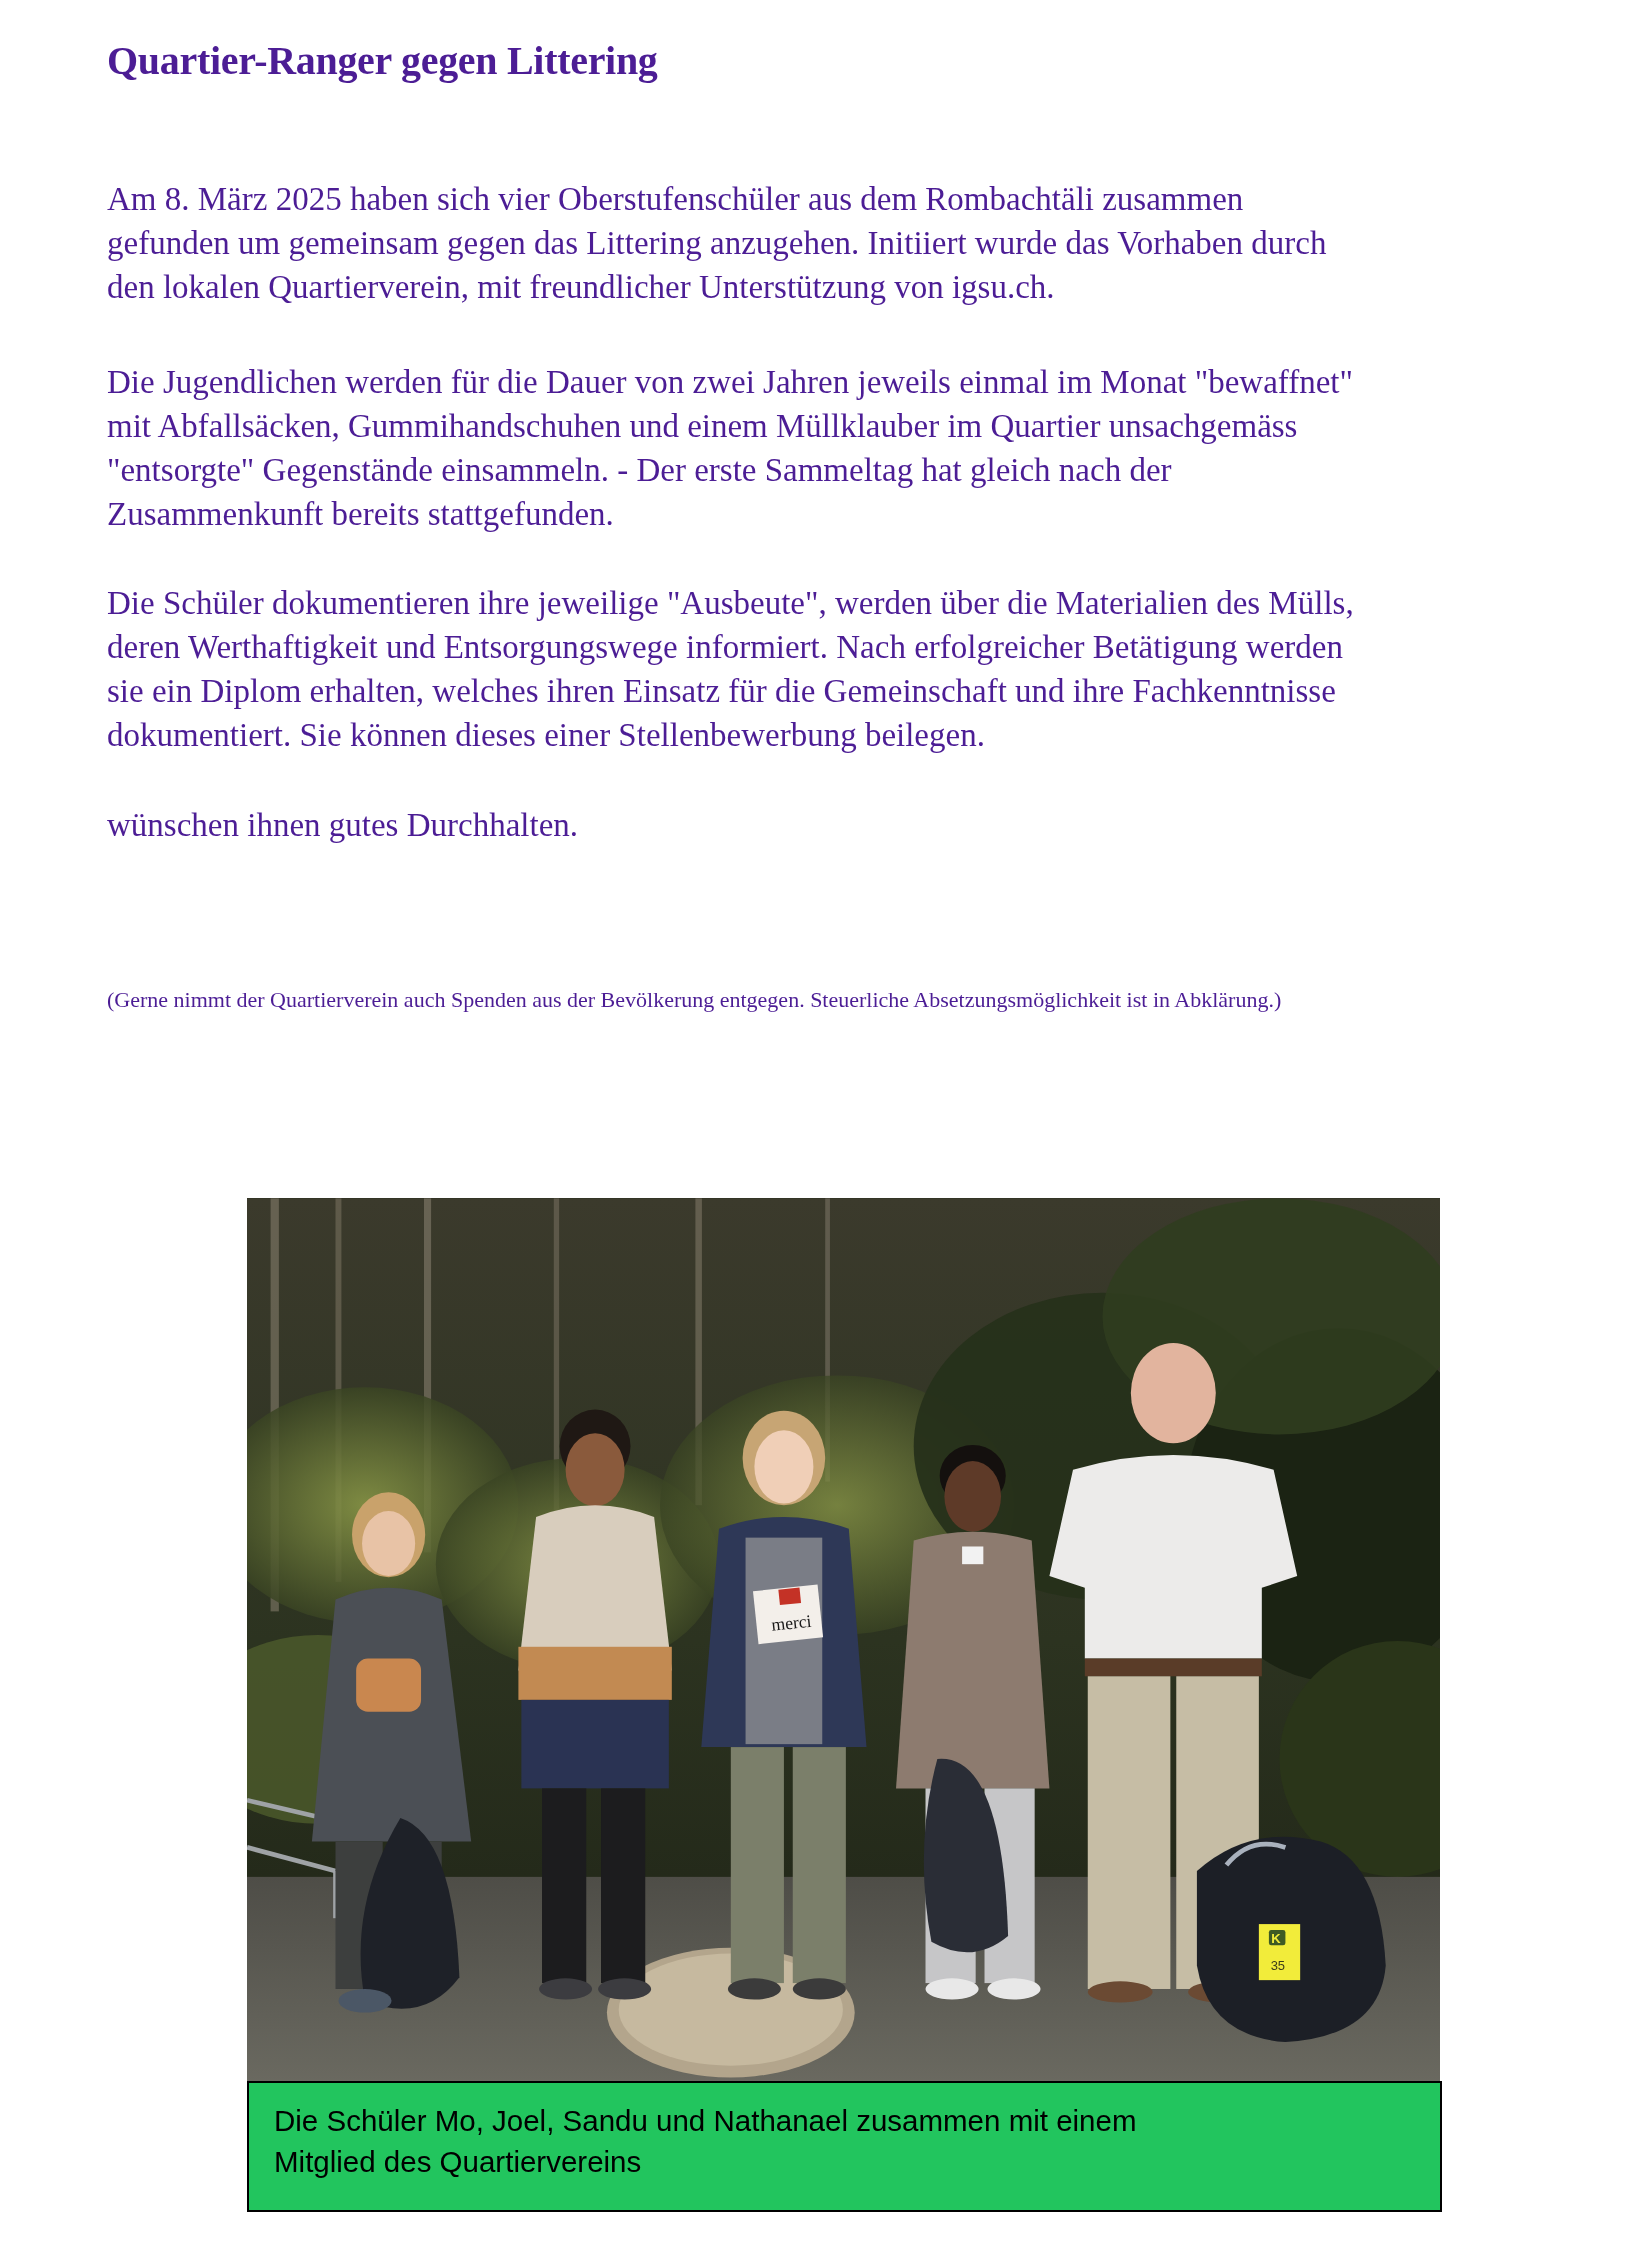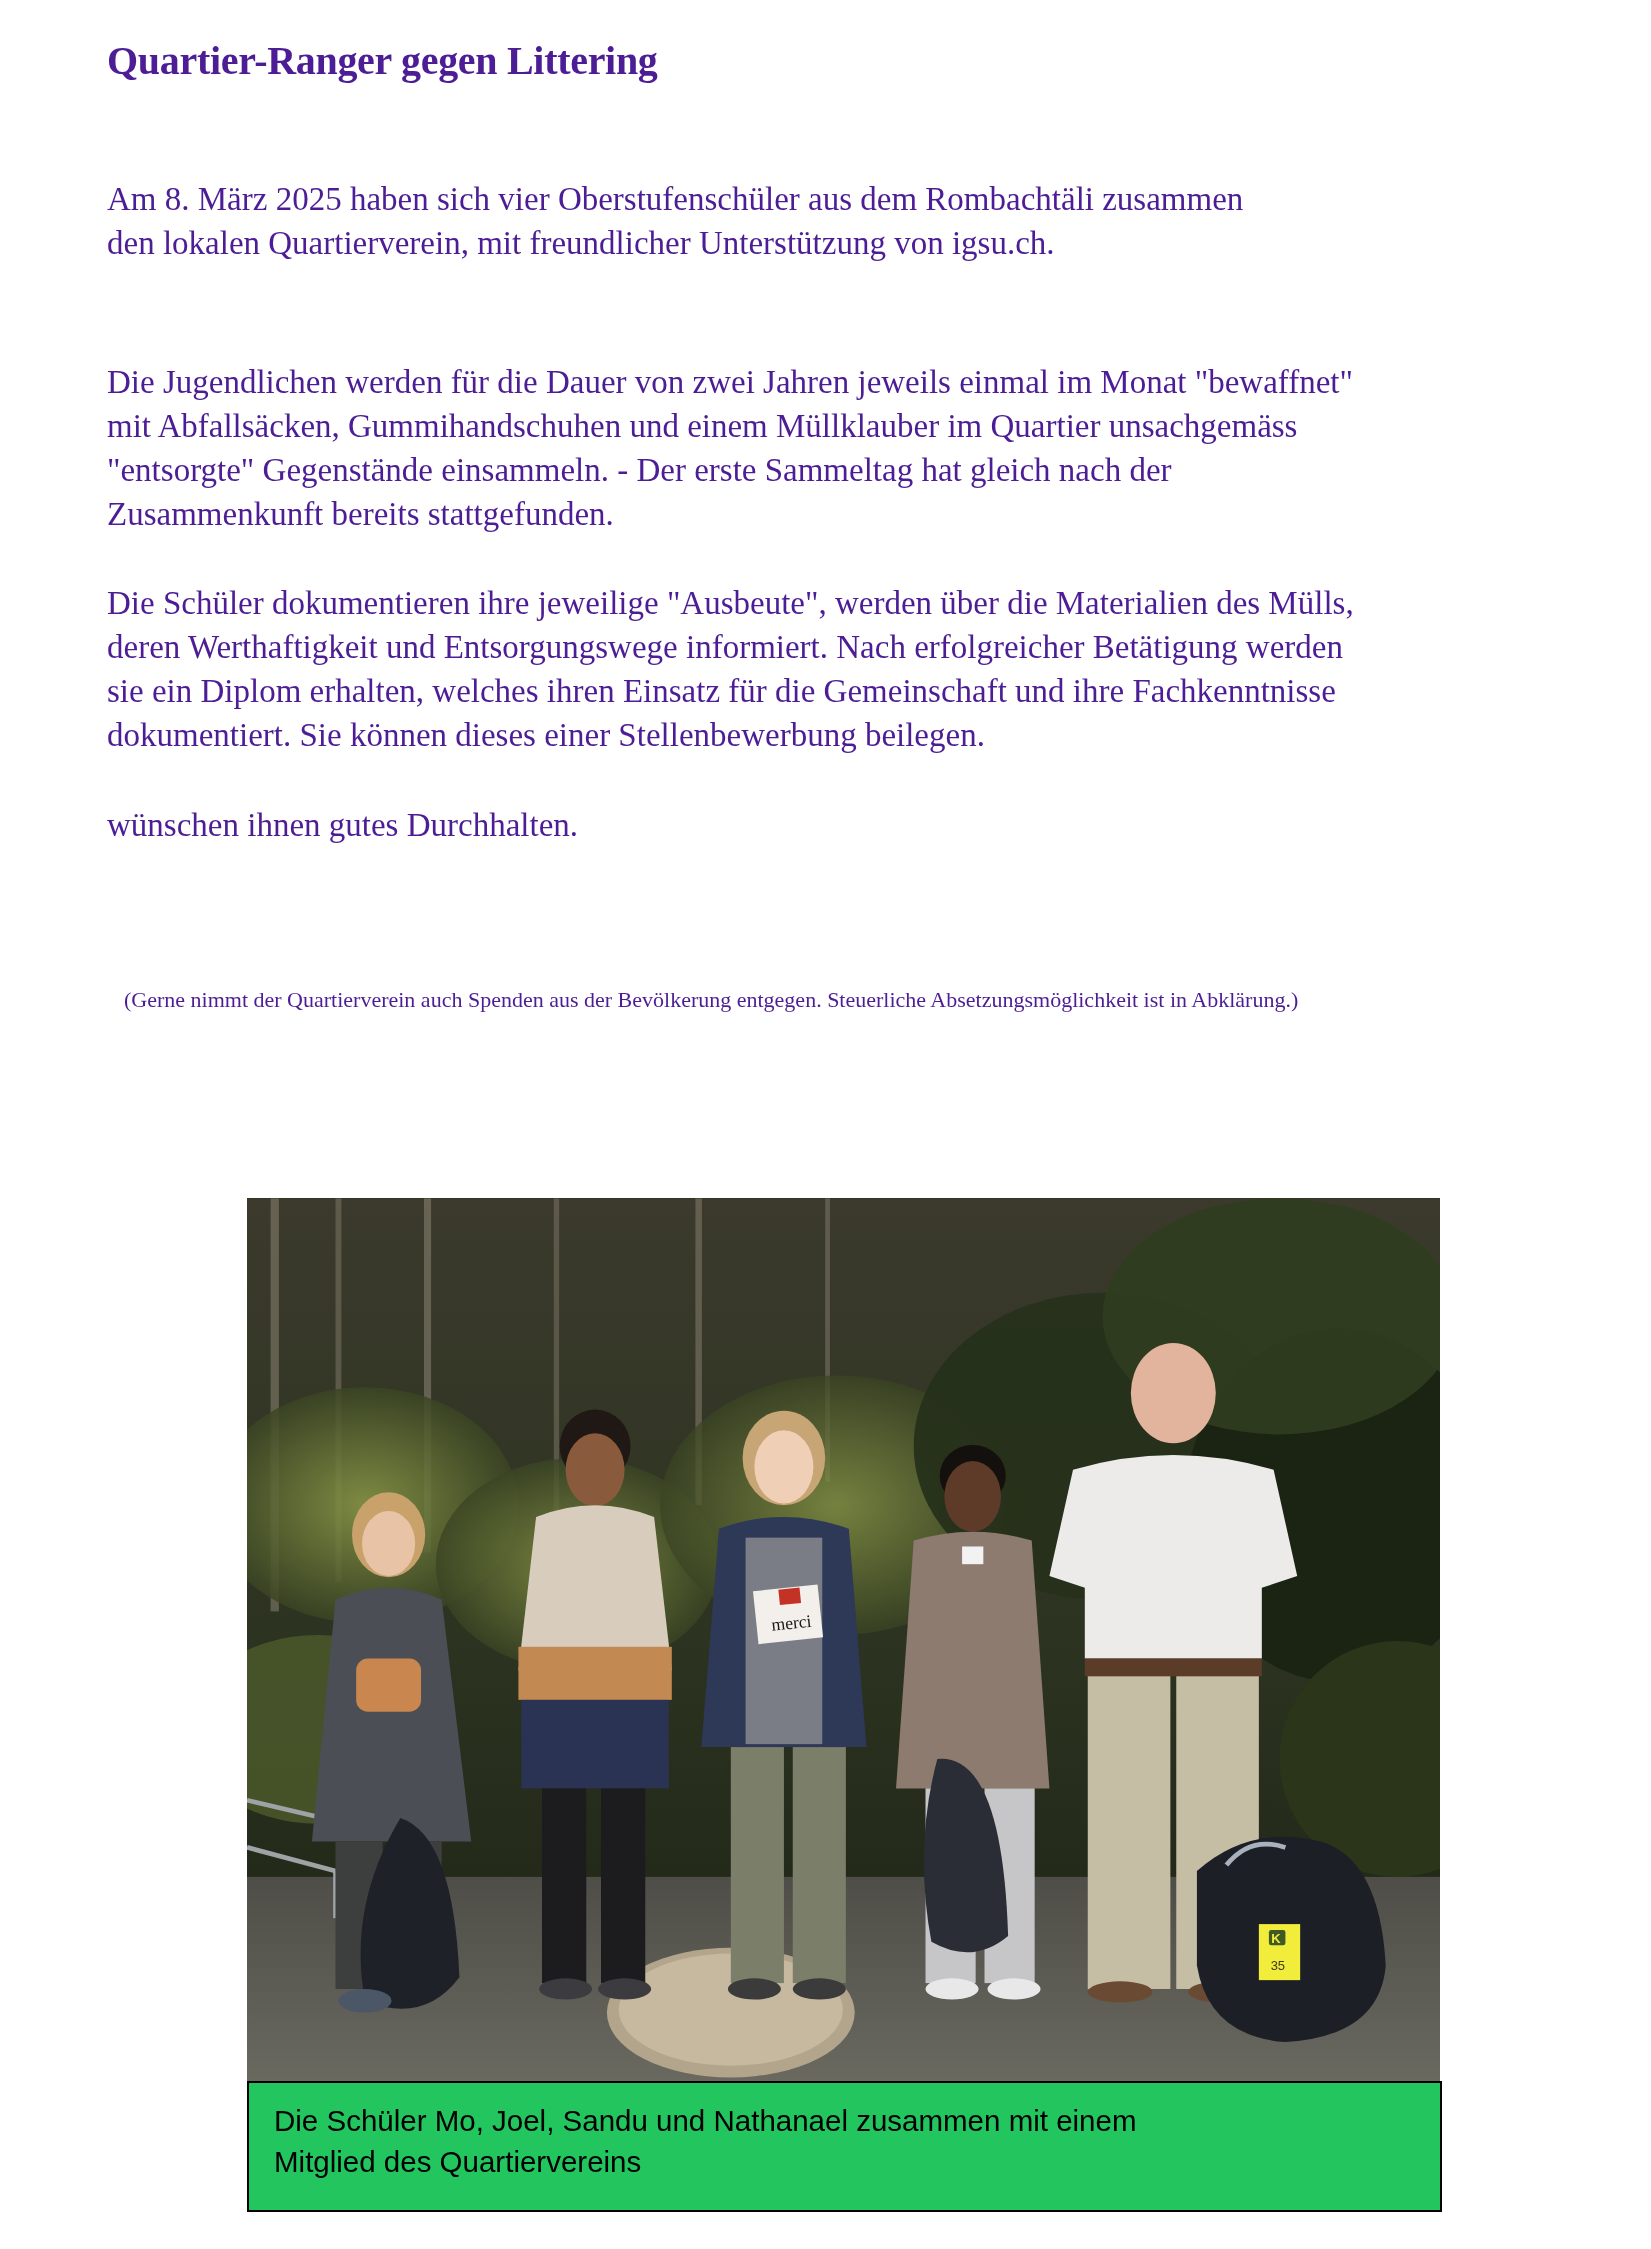--- a/index.html
+++ b/index.html
@@ -6,34 +6,35 @@
   body { width: 1651px; height: 2250px; position: relative; overflow: hidden; }
   .serif { font-family: "Liberation Serif", "DejaVu Serif", serif; color: #4c1d95; }
   .sans { font-family: "Liberation Sans", "DejaVu Sans", sans-serif; color: #000; }
   #title { position: absolute; left: 107px; top: 37px; font-size: 40px; font-weight: bold; letter-spacing: -0.3px; margin: 0; }
   .para { position: absolute; left: 107px; width: 1511px; font-size: 33px; line-height: 44px; margin: 0; }
   .para .line { display: block; white-space: nowrap; }
   #p1 { top: 177px; }
   #p2 { top: 360px; }
   #p3 { top: 581px; }
   #p4 { top: 803px; }
-  #footnote { position: absolute; left: 124px; top: 987px; font-size: 22px; white-space: nowrap; margin: 0; }
+  #footnote { position: absolute; left: 107px; top: 987px; font-size: 22px; white-space: nowrap; margin: 0; }
   #photo { position: absolute; left: 247px; top: 1198px; width: 1193px; height: 884px; overflow: hidden; background: #2a2d1e; }
   #photo svg { display: block; }
   #caption-box { position: absolute; left: 247px; top: 2081px; width: 1195px; height: 131px; border: 2.4px solid #000; border-top-width: 2.4px; box-sizing: border-box; background: #22c55e; }
   #caption { position: absolute; left: 25px; top: 16.5px; font-size: 29.5px; line-height: 41px; }
   #caption .line { display: block; white-space: nowrap; }
 </style>
 </head>
 <body>
 
 <h1 id="title" class="serif">Quartier-Ranger gegen Littering</h1>
 
 <p id="p1" class="para serif">
   <span class="line">Am 8. März 2025 haben sich vier Oberstufenschüler aus dem Rombachtäli zusammen</span>
+  <span class="line">gefunden um gemeinsam gegen das Littering anzugehen. Initiiert wurde das Vorhaben durch</span>
   <span class="line">den lokalen Quartierverein, mit freundlicher Unterstützung von igsu.ch.</span>
 </p>
 
 <p id="p2" class="para serif">
   <span class="line">Die Jugendlichen werden für die Dauer von zwei Jahren jeweils einmal im Monat "bewaffnet"</span>
   <span class="line">mit Abfallsäcken, Gummihandschuhen und einem Müllklauber im Quartier unsachgemäss</span>
   <span class="line">"entsorgte" Gegenstände einsammeln. - Der erste Sammeltag hat gleich nach der</span>
   <span class="line">Zusammenkunft bereits stattgefunden.</span>
 </p>
 

